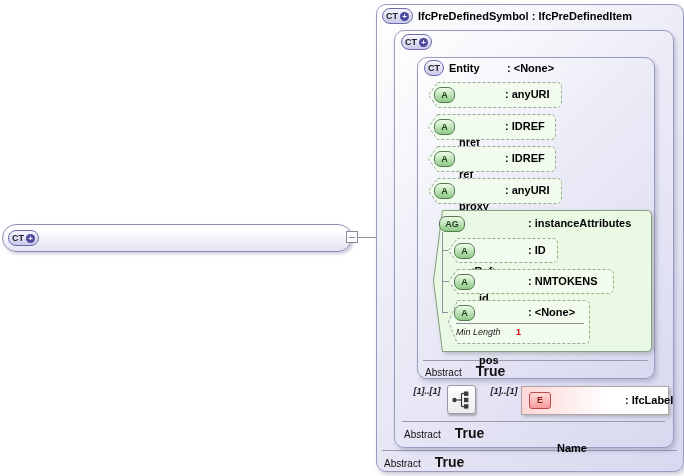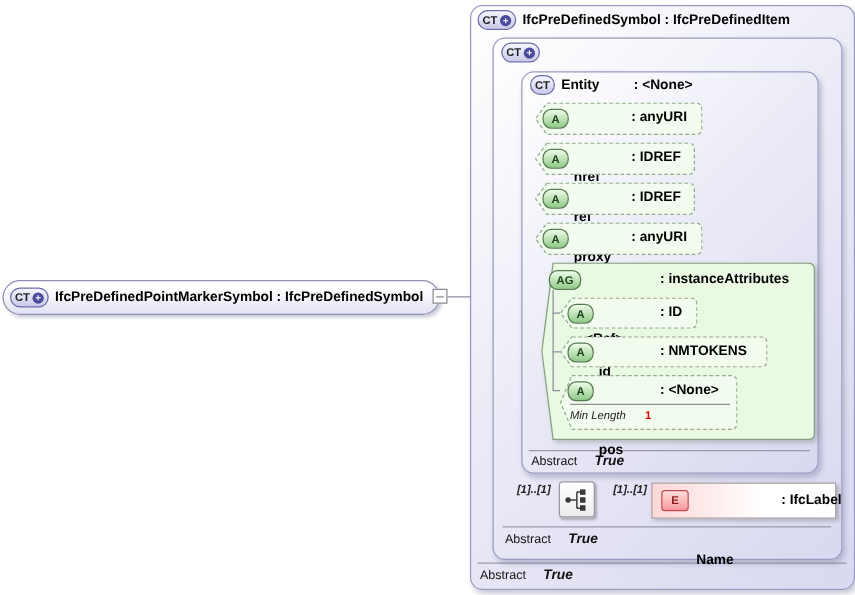--- a/index.html
+++ b/index.html
@@ -27,21 +27,21 @@
   
   .attr{position:absolute;}
   .attr svg{position:absolute;left:0;top:0;}
   .aname{position:absolute;left:31px;top:6px;font-size:11px;font-weight:bold;color:#000;white-space:pre;margin-top:48px;}
   .atype{position:absolute;top:6px;font-size:11px;font-weight:bold;color:#000;white-space:pre;}
   .attr .abadge{left:6px;top:5px;}
   
   .rule{position:absolute;height:1px;background:#9a9aaa;}
   .abstract{position:absolute;font-size:10px;color:#111;}
   .abstract .lbl{}
-  .abstract .val{font-weight:bold;margin-left:14px;font-size:11px;font-style:italic;}
+  .abstract .val{font-weight:bold;margin-left:14px;font-size:14px;}
   
   .facet-lbl{position:absolute;font-size:9px;font-style:italic;color:#222;white-space:pre;}
   .facet-val{position:absolute;font-size:9px;font-weight:bold;color:#e00000;}
   
   .line{position:absolute;background:#8f8f9f;}
   .card{position:absolute;width:36px;text-align:center;font-size:9px;font-style:italic;
         font-weight:bold;color:#222;white-space:pre;}
   
   .rootbox{position:absolute;left:2px;top:224px;width:350px;height:28px;border:1px solid #8e8eb4;
            border-radius:14px;background:linear-gradient(#ffffff 20%,#e2e2f4);
@@ -210,19 +210,18 @@
     <span class="ebadge">E</span>
     <span class="aname">Name</span>
     <span class="atype">: IfcLabel</span>
   </div>
 
   <div class="rootbox">
     <span class="ctbadge">
         <span>CT</span>
         <span class="plus">+</span>
       </span>
-    <span class="title">IfcPreDefinedPointMarkerSymbol : IfcPreDefinedSymbol</span>
   </div>
   <div class="handle">
       <div></div>
     </div>
 
 </div>
 
 </body></html>

